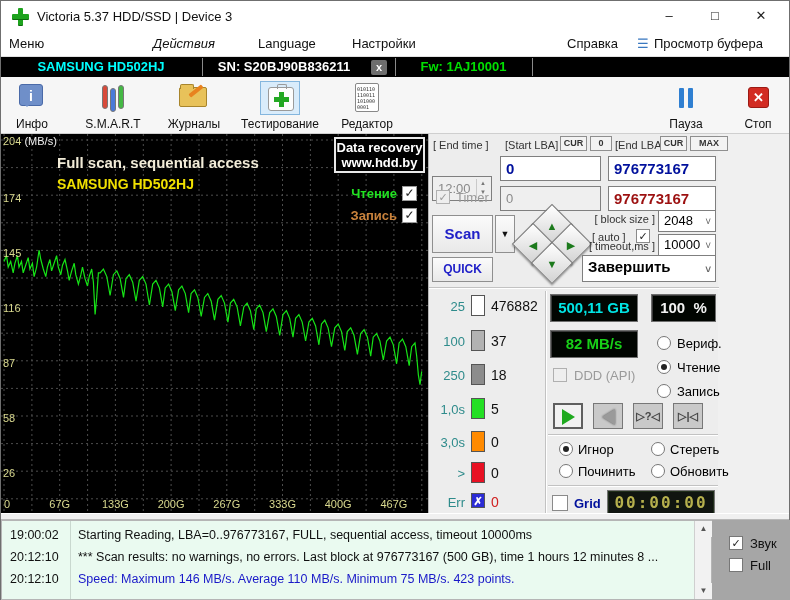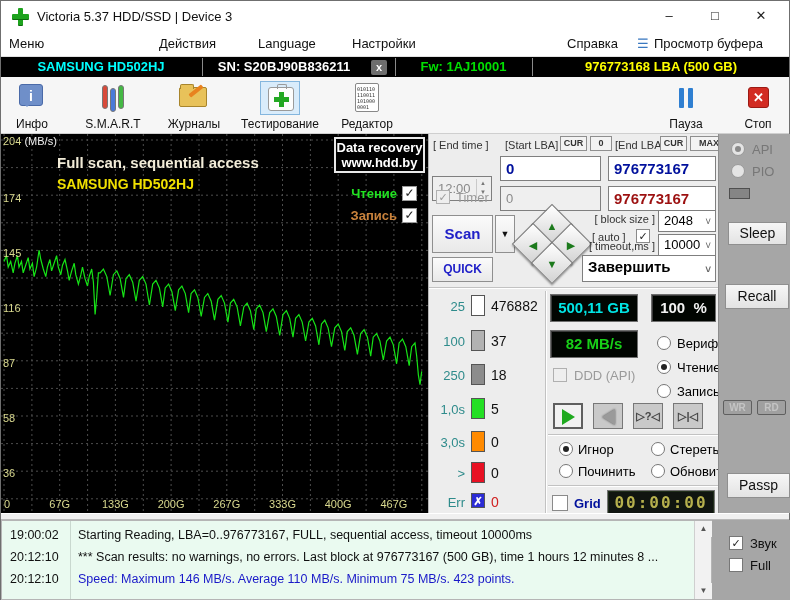--- a/index.html
+++ b/index.html
@@ -135,37 +135,36 @@
       </div>
     <div id="title-text">Victoria 5.37 HDD/SSD | Device 3</div>
     <div class="win-btn" style="left:645px;">–</div>
     <div class="win-btn" style="left:691px;">□</div>
     <div class="win-btn" style="left:737px;">✕</div>
   </div>
 
   <div id="menubar">
     <div class="menu-item" style="left:8px;">Меню</div>
     <div class="menu-item" style="left:75px;margin-top:48px;">Сервис</div>
-    <div class="menu-item" style="left:158px;">Действия</div>
+    <div class="menu-item" style="left:152px;font-style:italic;">Действия</div>
     <div class="menu-item" style="left:257px;">Language</div>
     <div class="menu-item" style="left:351px;">Настройки</div>
     <div class="menu-item" style="left:566px;">Справка</div>
     <div id="buffer-icon">☰</div>
     <div id="buffer-label" class="menu-item" style="left:653px;">Просмотр буфера</div>
   </div>
 
   <div id="devicebar">
     <div class="seg" style="left:0; width:200px; color:#00ffff;">SAMSUNG HD502HJ</div>
     <div class="vsep" style="left:201px;"></div>
     <div class="seg" style="left:202px; width:162px; color:#fff;">SN: S20BJ90B836211</div>
     <div id="dev-close">x</div>
     <div class="vsep" style="left:394px;"></div>
     <div class="seg" style="left:395px; width:135px; color:#00e000;">Fw: 1AJ10001</div>
     <div class="vsep" style="left:531px;"></div>
-    <div class="seg" style="left:532px; width:256px; color:#ffff00;">976773168 LBA (500 GB)</div>
   </div>
 
   <div id="toolbar">
     <div class="tool" style="left:6px; width:50px;">
       <div class="icon-box">
           <span class="i-info">i</span>
         </div>
       <span class="tlabel">Инфо</span>
     </div>
     <div class="tool" style="left:76px; width:72px;">
@@ -220,21 +219,21 @@
         <path d="M3.0 0V377 M30.9 0V377 M58.7 0V377 M86.6 0V377 M114.4 0V377 M142.3 0V377 M170.1 0V377 M198.0 0V377 M225.8 0V377 M253.7 0V377 M281.5 0V377 M309.4 0V377 M337.2 0V377 M365.1 0V377 M392.9 0V377 M420.8 0V377 M0 6.0H427 M0 33.6H427 M0 61.2H427 M0 88.8H427 M0 116.4H427 M0 144.0H427 M0 171.6H427 M0 199.2H427 M0 226.8H427 M0 254.4H427 M0 282.0H427 M0 309.6H427 M0 337.2H427 M0 364.8H427 " stroke="#4d4d4d" stroke-dasharray="2,3" fill="none"></path>
         <polyline points="3.0,127.4 5.5,121.7 7.2,133.1 9.7,127.4 12.2,138.8 13.9,129.3 16.4,121.7 18.0,133.1 20.5,127.4 22.2,138.8 24.7,131.2 27.2,123.6 28.9,135.0 31.4,129.3 33.1,142.6 35.6,133.1 38.1,116.0 39.8,125.5 42.3,135.0 44.8,142.6 46.4,133.1 48.9,125.5 50.6,136.9 53.1,129.3 55.6,121.7 57.3,133.1 59.8,140.7 61.5,131.2 64.0,125.5 66.5,136.9 68.2,146.3 70.7,136.9 73.2,129.3 74.8,140.7 77.4,150.1 79.9,140.7 81.5,133.1 84.0,144.5 86.5,152.0 88.2,142.6 90.7,135.0 92.4,148.2 94.1,180.5 95.7,163.4 97.4,138.8 99.1,138.8 102.4,135.0 105.8,142.6 109.1,161.5 112.4,140.7 115.8,136.9 119.1,144.5 122.5,163.4 125.0,144.5 128.3,140.7 131.7,148.2 135.0,167.2 138.3,146.3 141.7,142.6 145.0,150.1 148.4,171.0 151.7,150.1 155.0,146.3 158.4,153.9 161.7,172.9 164.2,153.9 167.6,150.1 170.9,157.7 174.3,176.7 177.6,155.8 180.9,152.0 184.3,159.6 187.6,178.6 190.1,159.6 193.5,155.8 196.8,163.4 200.2,182.4 203.5,163.4 206.8,159.6 210.2,167.2 213.5,186.2 216.9,165.3 220.2,161.5 223.5,169.1 226.9,188.1 229.4,169.1 232.7,165.3 236.1,172.9 239.4,191.9 242.8,172.9 246.1,169.1 249.4,176.7 252.8,195.7 255.3,174.8 258.6,171.0 262.0,178.6 265.3,197.6 268.7,178.6 272.0,174.8 275.3,182.4 278.7,201.3 282.0,180.5 285.4,176.7 288.7,184.3 292.0,203.2 294.6,184.3 297.9,180.5 301.2,188.1 304.6,207.0 307.9,188.1 311.3,184.3 314.6,191.9 317.9,210.8 320.5,190.0 323.8,186.2 327.1,193.8 330.5,212.7 333.8,193.8 337.2,190.0 340.5,197.6 343.8,216.5 346.3,197.6 349.7,193.8 353.0,201.3 356.4,220.3 359.7,199.5 363.1,195.7 366.4,203.2 369.7,222.2 372.2,203.2 375.6,199.5 378.9,207.0 382.3,226.0 385.6,207.0 389.0,203.2 392.3,210.8 395.6,229.8 398.1,208.9 401.5,205.1 404.8,212.7 408.2,231.7 410.7,212.7 414.0,208.9 415.7,222.2 417.4,241.2 419.0,250.7 420.7,237.4" fill="none" stroke="#16e316" stroke-width="1.2"></polyline>
       </svg>
     <div id="g-ylabels">
         <span class="ylab" style="top: 1px;">204<span class="yunit"> (MB/s)</span></span>
         <span class="ylab" style="top: 57.898px;">174</span>
         <span class="ylab" style="top: 112.899px;">145</span>
         <span class="ylab" style="top: 167.901px;">116</span>
         <span class="ylab" style="top: 222.902px;">87</span>
         <span class="ylab" style="top: 277.904px;">58</span>
-        <span class="ylab" style="top: 332.905px;">36</span>
+        <span class="ylab" style="top: 332.905px;">26</span>
       </div>
     <div id="g-xlabels">
         <span class="xlab" style="left: 3px; transform: none;">0</span>
         <span class="xlab" style="left: 58.7px;">67G</span>
         <span class="xlab" style="left: 114.4px;">133G</span>
         <span class="xlab" style="left: 170.1px;">200G</span>
         <span class="xlab" style="left: 225.8px;">267G</span>
         <span class="xlab" style="left: 281.5px;">333G</span>
         <span class="xlab" style="left: 337.2px;">400G</span>
         <span class="xlab" style="left: 392.9px;">467G</span>
@@ -371,32 +370,20 @@
     <span class="rlabel" style="left:149px; top:330px;">Починить</span>
     <span class="radio" style="left:222px; top:330px;"></span>
     <span class="rlabel" style="left:241px; top:330px;">Обновить</span>
     <div class="groove" style="left:119px; top:351px; width:170px;"></div>
 
     <span class="checkbox" style="left:123px; top:361px; width:16px; height:16px;"></span>
     <span class="rlabel" style="left:145px; top:362px; font-weight:bold; color:#00109c;">Grid</span>
     <div id="lcd-timer">00:00:00</div>
   </div>
 
-  <div id="sidebar">
-    <span class="radio dis sel" style="left:12px; top:8px;"></span>
-    <span class="side-rlabel" style="left:33px; top:8px;">API</span>
-    <span class="radio dis" style="left:12px; top:30px;"></span>
-    <span class="side-rlabel" style="left:33px; top:30px;">PIO</span>
-    <div style="position:absolute; left:10px; top:54px; width:21px; height:11px; background:#858585; border:1px solid #4f4f4f;"></div>
-    <div class="side-btn" style="left:9px; top:88px; width:59px; height:23px; line-height:21px;">Sleep</div>
-    <div class="side-btn" style="left:6px; top:150px; width:64px; height:25px; line-height:23px;">Recall</div>
-    <div class="side-mini" style="left:4px; top:266px;">WR</div>
-    <div class="side-mini" style="left:38px; top:266px;">RD</div>
-    <div class="side-btn" style="left:8px; top:339px; width:63px; height:25px; line-height:23px;">Passp</div>
-  </div>
 
   <div id="hdivider"></div>
 
   <div id="log">
     <div id="log-sep"></div>
     <div>
       <span class="log-time" style="top:7px;">19:00:02</span>
       <span class="log-text" style="top: 7px; color: rgb(16, 16, 16);">Starting Reading, LBA=0..976773167, FULL, sequential access, timeout 10000ms</span>
     </div>
     <div>

